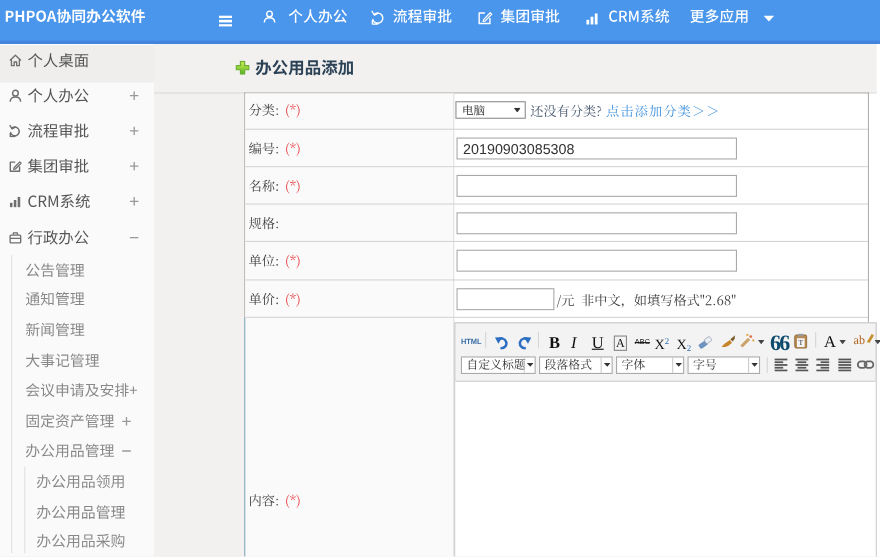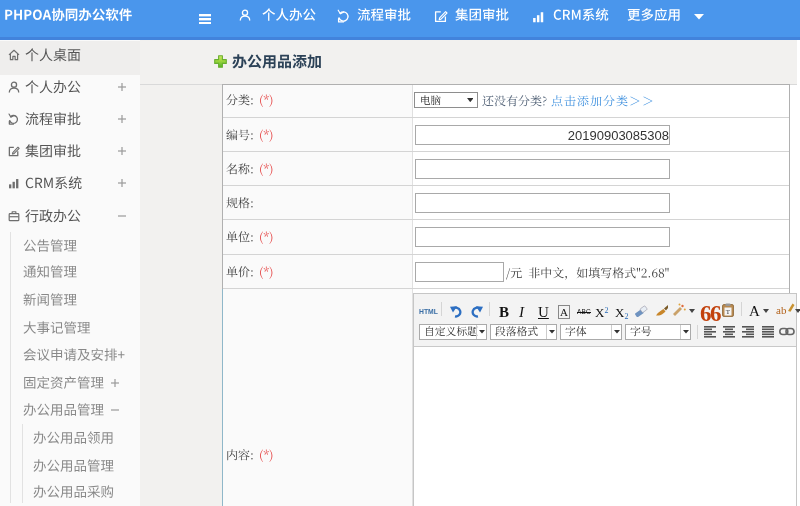--- a/index.html
+++ b/index.html
@@ -384,21 +384,21 @@
 <svg style="position:absolute;left:551.0px;top:95.0px;overflow:visible;" width="105" height="15" fill="#3a8ede">
     <use href="#q102" transform="translate(0.0,10.4) scale(0.012000,-0.012000)"></use>
     <use href="#q103" transform="translate(13.0,10.4) scale(0.012000,-0.012000)"></use>
     <use href="#q104" transform="translate(26.0,10.4) scale(0.012000,-0.012000)"></use>
     <use href="#q105" transform="translate(39.0,10.4) scale(0.012000,-0.012000)"></use>
     <use href="#q79" transform="translate(52.0,10.4) scale(0.012000,-0.012000)"></use>
     <use href="#q80" transform="translate(65.0,10.4) scale(0.012000,-0.012000)"></use>
     <use href="#q106" transform="translate(78.0,10.4) scale(0.012000,-0.012000)"></use>
     <use href="#q106" transform="translate(91.0,10.4) scale(0.012000,-0.012000)"></use>
   </svg>
-<input class="abs" style="left: 415px; top: 125px; width: 255px; font-size: 13px; color: rgb(51, 51, 51); padding: 0px 0px 0px 5px; text-align: right;" value="20190903085308">
+<input class="abs" style="left: 415px; top: 125px; width: 255px; font-size: 13px; color: rgb(51, 51, 51); padding: 0px 0px 0px 5px;" value="20190903085308">
 <input class="abs" style="left: 415px; top: 159px; width: 255px;">
 <input class="abs" style="left: 415px; top: 193px; width: 255px;">
 <input class="abs" style="left: 415px; top: 227px; width: 255px;">
 <input class="abs" style="left: 415px; top: 262px; width: 89px;">
 <svg style="position:absolute;left:506.0px;top:266.5px;overflow:visible;" width="164" height="15" fill="#3e3e3e">
     <use href="#q107" transform="translate(0.0,10.4) scale(0.012000,-0.012000)"></use>
     <use href="#q108" transform="translate(4.2,10.4) scale(0.012000,-0.012000)"></use>
     <use href="#q109" transform="translate(22.2,10.4) scale(0.012000,-0.012000)"></use>
     <use href="#q110" transform="translate(34.2,10.4) scale(0.012000,-0.012000)"></use>
     <use href="#q111" transform="translate(46.2,10.4) scale(0.012000,-0.012000)"></use>
@@ -456,21 +456,21 @@
     <g>
       <path d="M2 11 L9 4 L11 6 L4 13 Z" fill="#caa26a"></path>
 <circle cx="11.5" cy="3" r="1.2" fill="#e06a3a"></circle>
       <circle cx="13.8" cy="6.5" r="1" fill="#e0a43a"></circle>
       <circle cx="8.5" cy="1.5" r="1" fill="#e0a43a"></circle>
     </g>
   </svg>
 <svg style="position:absolute;left:689px;top:309px;" width="6" height="4" viewBox="0 0 6 4">
     <path d="M0 0 L6 0 L3.0 4 Z" fill="#444"></path>
   </svg>
-<div class="abs" style="left:700px;top:301px;font-family:'Liberation Serif',serif;font-size:23px;font-weight:bold;color:#c2410c;letter-spacing:-1.5px">66</div>
+<div class="abs" style="left:700px;top:301px;font-family:'Liberation Serif',serif;font-size:20px;font-weight:bold;color:#0c4a6e;letter-spacing:-1.5px">66</div>
 <svg style="position:absolute;left:721px;top:303px;" width="12.5" height="14" viewBox="0 0 12.5 14">
     <g>
       <rect x="1.5" y="1.5" width="11" height="12" rx="1.5" fill="#b98a50" stroke="#8a6436" stroke-width="0.8"></rect>
 <rect x="4.5" y="0.5" width="5" height="2.5" rx="0.8" fill="#999"></rect>
 <rect x="3.5" y="4.5" width="7" height="8" fill="#f5f5f5"></rect>
 <text x="7" y="11" font-size="7" text-anchor="middle" font-family="Liberation Serif" fill="#333">T</text>
     </g>
   </svg>
 <div class="abs" style="left:741px;top:302px;width:1px;height:14px;background:#d5d5d5"></div>
 <div class="abs" style="left:749px;top:303px;font-family:'Liberation Serif',serif;font-size:15px;color:#111">A</div>

